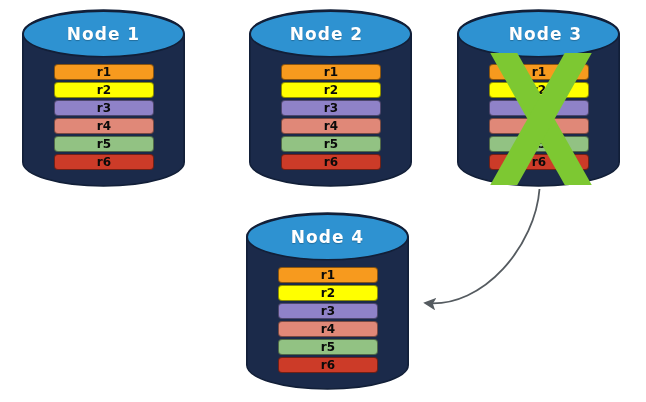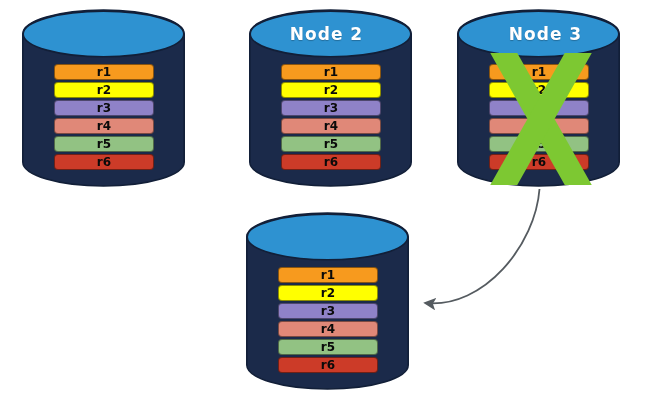--- a/index.html
+++ b/index.html
@@ -81,20 +81,21 @@
 </style>
 </head>
 <body style="background: rgb(255, 255, 255);">
 
 <div id="stage">
     <div class="node" style="left: 22px; top: 10px; width: 163px; height: 176px;">
       <svg class="node-svg" width="163" height="176" viewBox="0 0 163 176">
         <path d="M 0.8,24 L 0.8,152 A 80.7,24 0 0 0 162.2,152 L 162.2,24 A 80.7,24 0 0 0 0.8,24 Z" fill="#1b2a4a" stroke="#121f38" stroke-width="1.6"></path>
         <ellipse cx="81.5" cy="24" rx="80.3" ry="22.8" fill="#2e92d1" stroke="#121f38" stroke-width="1.6"></ellipse>
       </svg>
+      <div class="node-title" style="top: 14px;">Node  1</div>
       <div class="rows" style="left: 32px; top: 54px; width: 100px;">
         <div class="row" style="background: rgb(247, 154, 30); color: rgb(10, 10, 10);">r1</div>
         <div class="row" style="background: rgb(255, 255, 0); color: rgb(10, 10, 10);">r2</div>
         <div class="row" style="background: rgb(143, 130, 200); color: rgb(10, 10, 10);">r3</div>
         <div class="row" style="background: rgb(224, 136, 120); color: rgb(10, 10, 10);">r4</div>
         <div class="row" style="background: rgb(146, 194, 131); color: rgb(10, 10, 10);">r5</div>
         <div class="row" style="background: rgb(204, 59, 40); color: rgb(10, 10, 10);">r6</div>
       </div>
     </div>
     <div class="node" style="left: 249px; top: 10px; width: 155px; height: 176px;">
@@ -129,20 +130,21 @@
       <svg class="xmark" width="108" height="132" viewBox="0 0 100 100" preserveAspectRatio="none" style="left: 30px; top: 43px;">
         <path d="M 3,0 L 28,0 L 97,100 L 72,100 Z" fill="#7dc832"></path>
         <path d="M 72,0 L 97,0 L 28,100 L 3,100 Z" fill="#7dc832"></path>
       </svg>
     </div>
     <div class="node" style="left: 246px; top: 213px; width: 163px; height: 176px;">
       <svg class="node-svg" width="163" height="176" viewBox="0 0 163 176">
         <path d="M 0.8,24 L 0.8,152 A 80.7,24 0 0 0 162.2,152 L 162.2,24 A 80.7,24 0 0 0 0.8,24 Z" fill="#1b2a4a" stroke="#121f38" stroke-width="1.6"></path>
         <ellipse cx="81.5" cy="24" rx="80.3" ry="22.8" fill="#2e92d1" stroke="#121f38" stroke-width="1.6"></ellipse>
       </svg>
+      <div class="node-title" style="top: 14px;">Node  4</div>
       <div class="rows" style="left: 32px; top: 54px; width: 100px;">
         <div class="row" style="background: rgb(247, 154, 30); color: rgb(10, 10, 10);">r1</div>
         <div class="row" style="background: rgb(255, 255, 0); color: rgb(10, 10, 10);">r2</div>
         <div class="row" style="background: rgb(143, 130, 200); color: rgb(10, 10, 10);">r3</div>
         <div class="row" style="background: rgb(224, 136, 120); color: rgb(10, 10, 10);">r4</div>
         <div class="row" style="background: rgb(146, 194, 131); color: rgb(10, 10, 10);">r5</div>
         <div class="row" style="background: rgb(204, 59, 40); color: rgb(10, 10, 10);">r6</div>
       </div>
     </div>
     <svg class="arrow-layer" viewBox="0 0 646 402">

